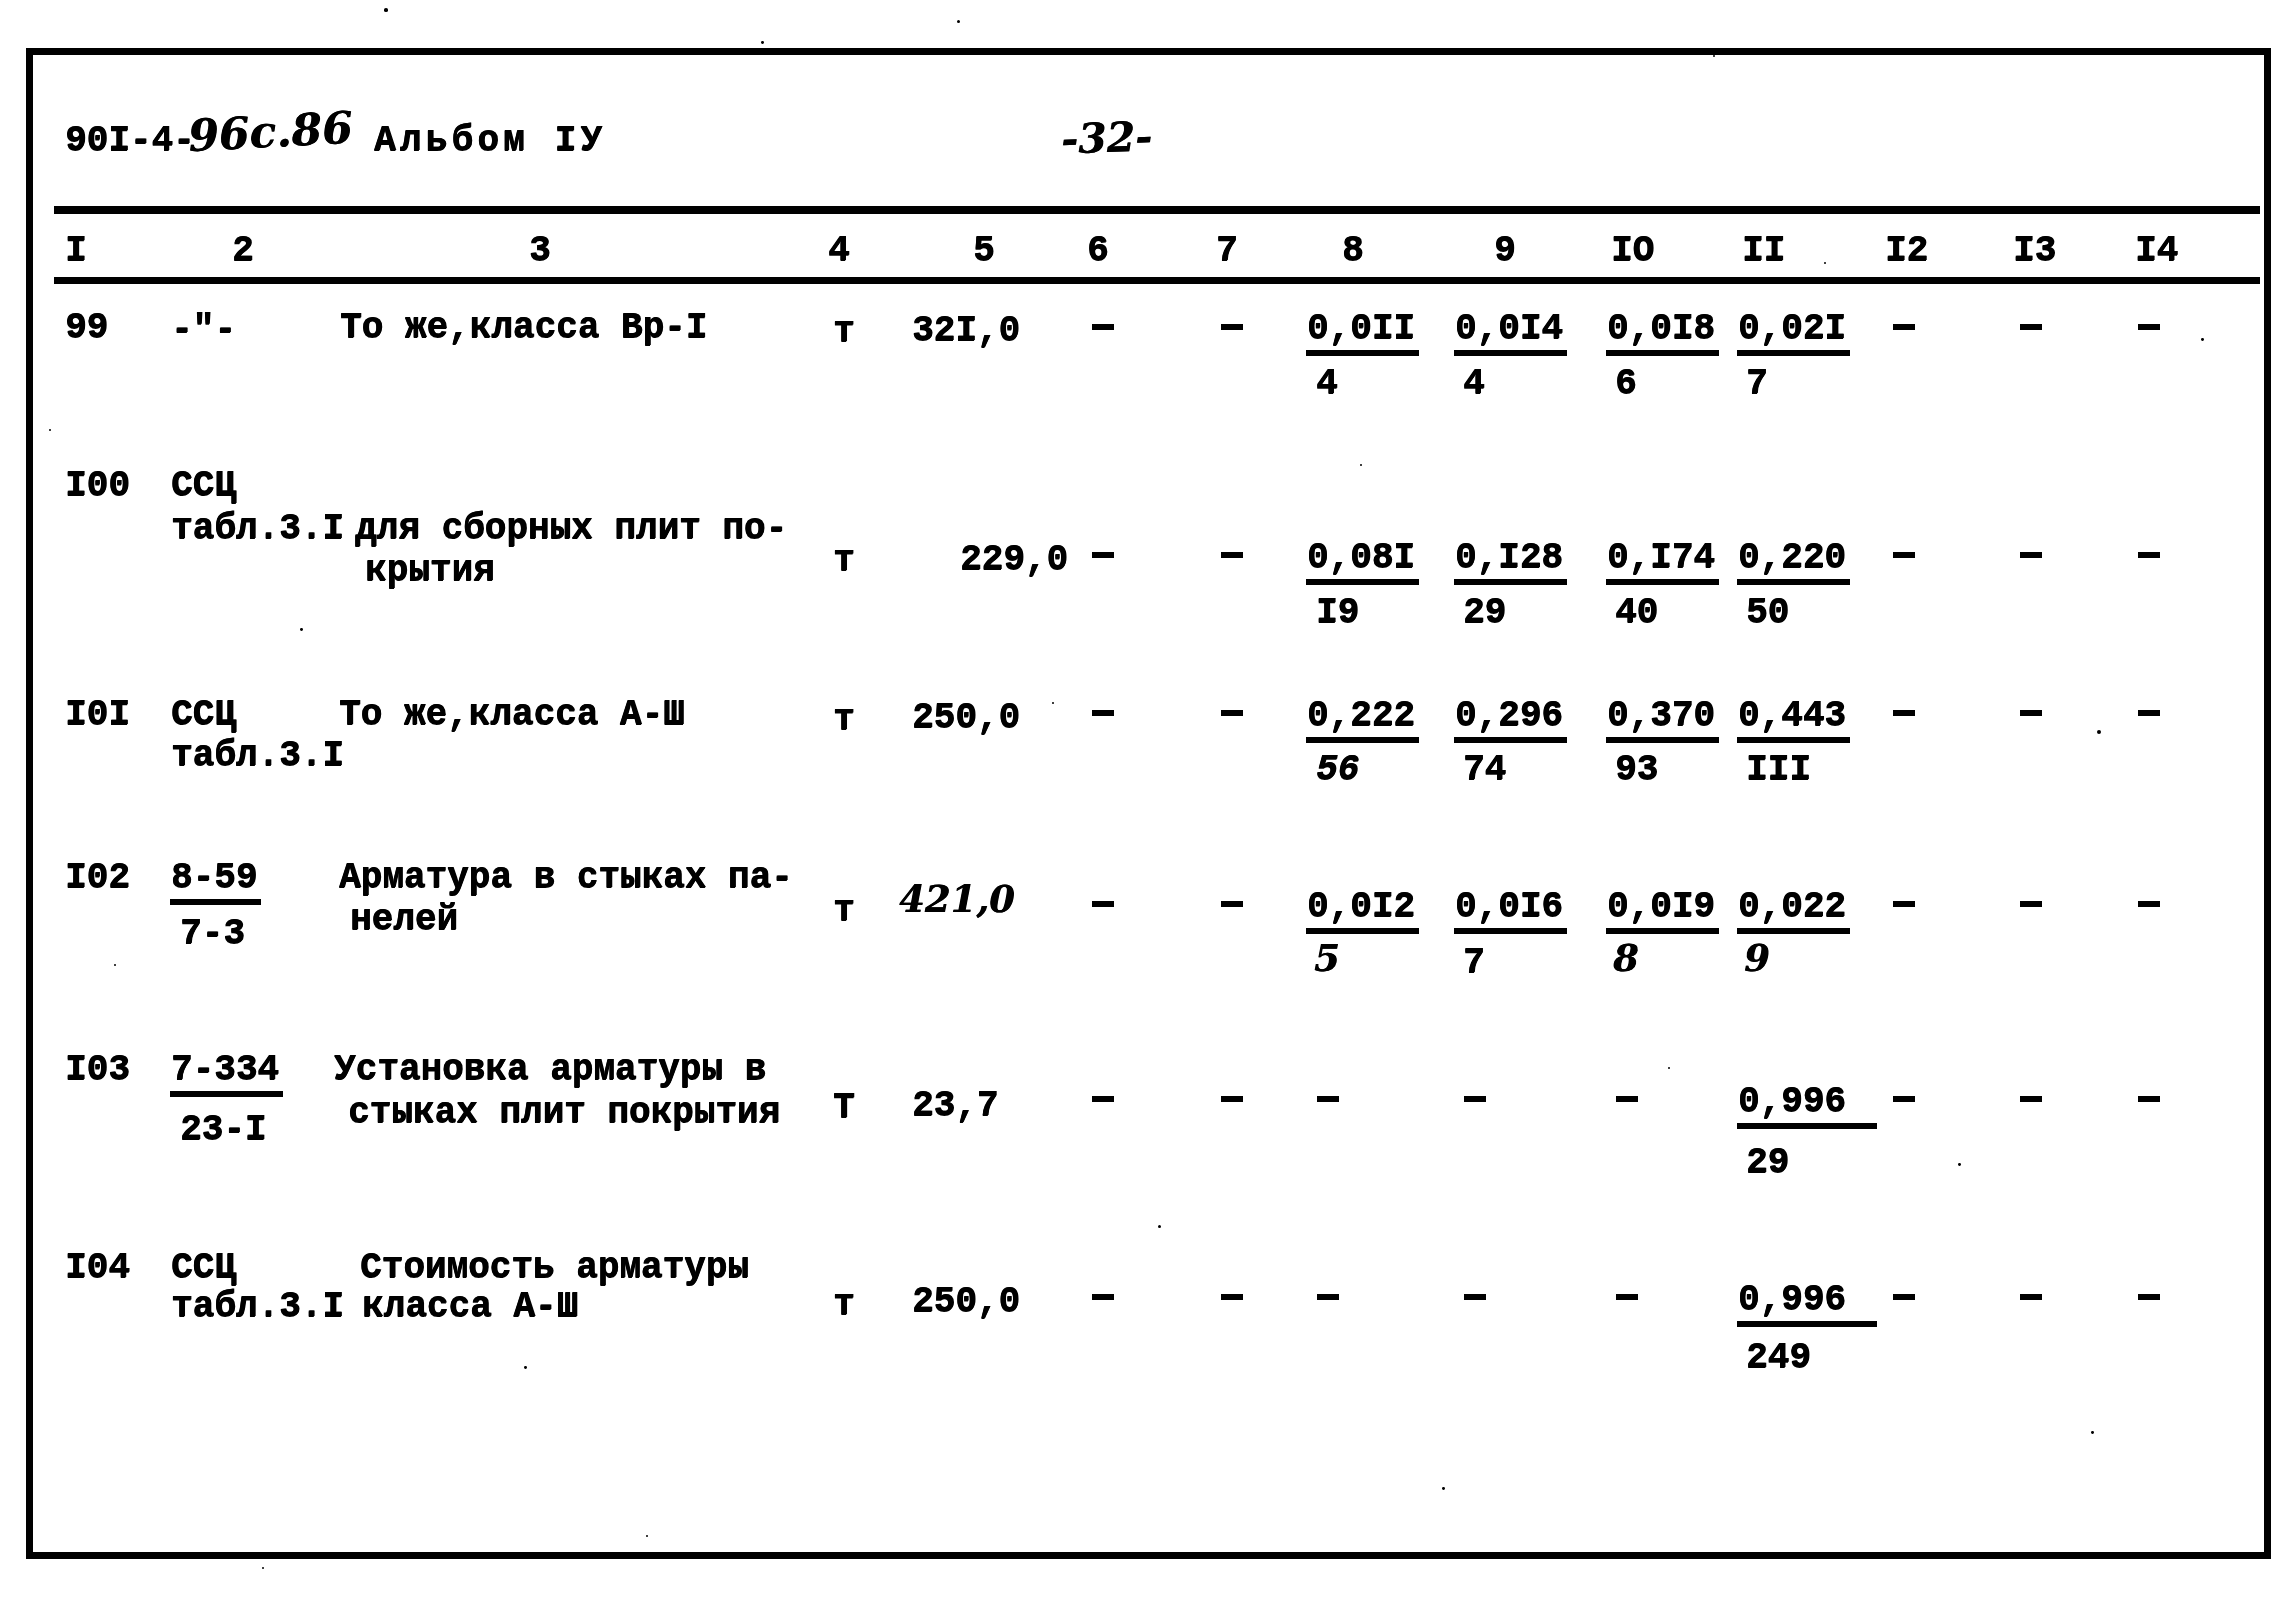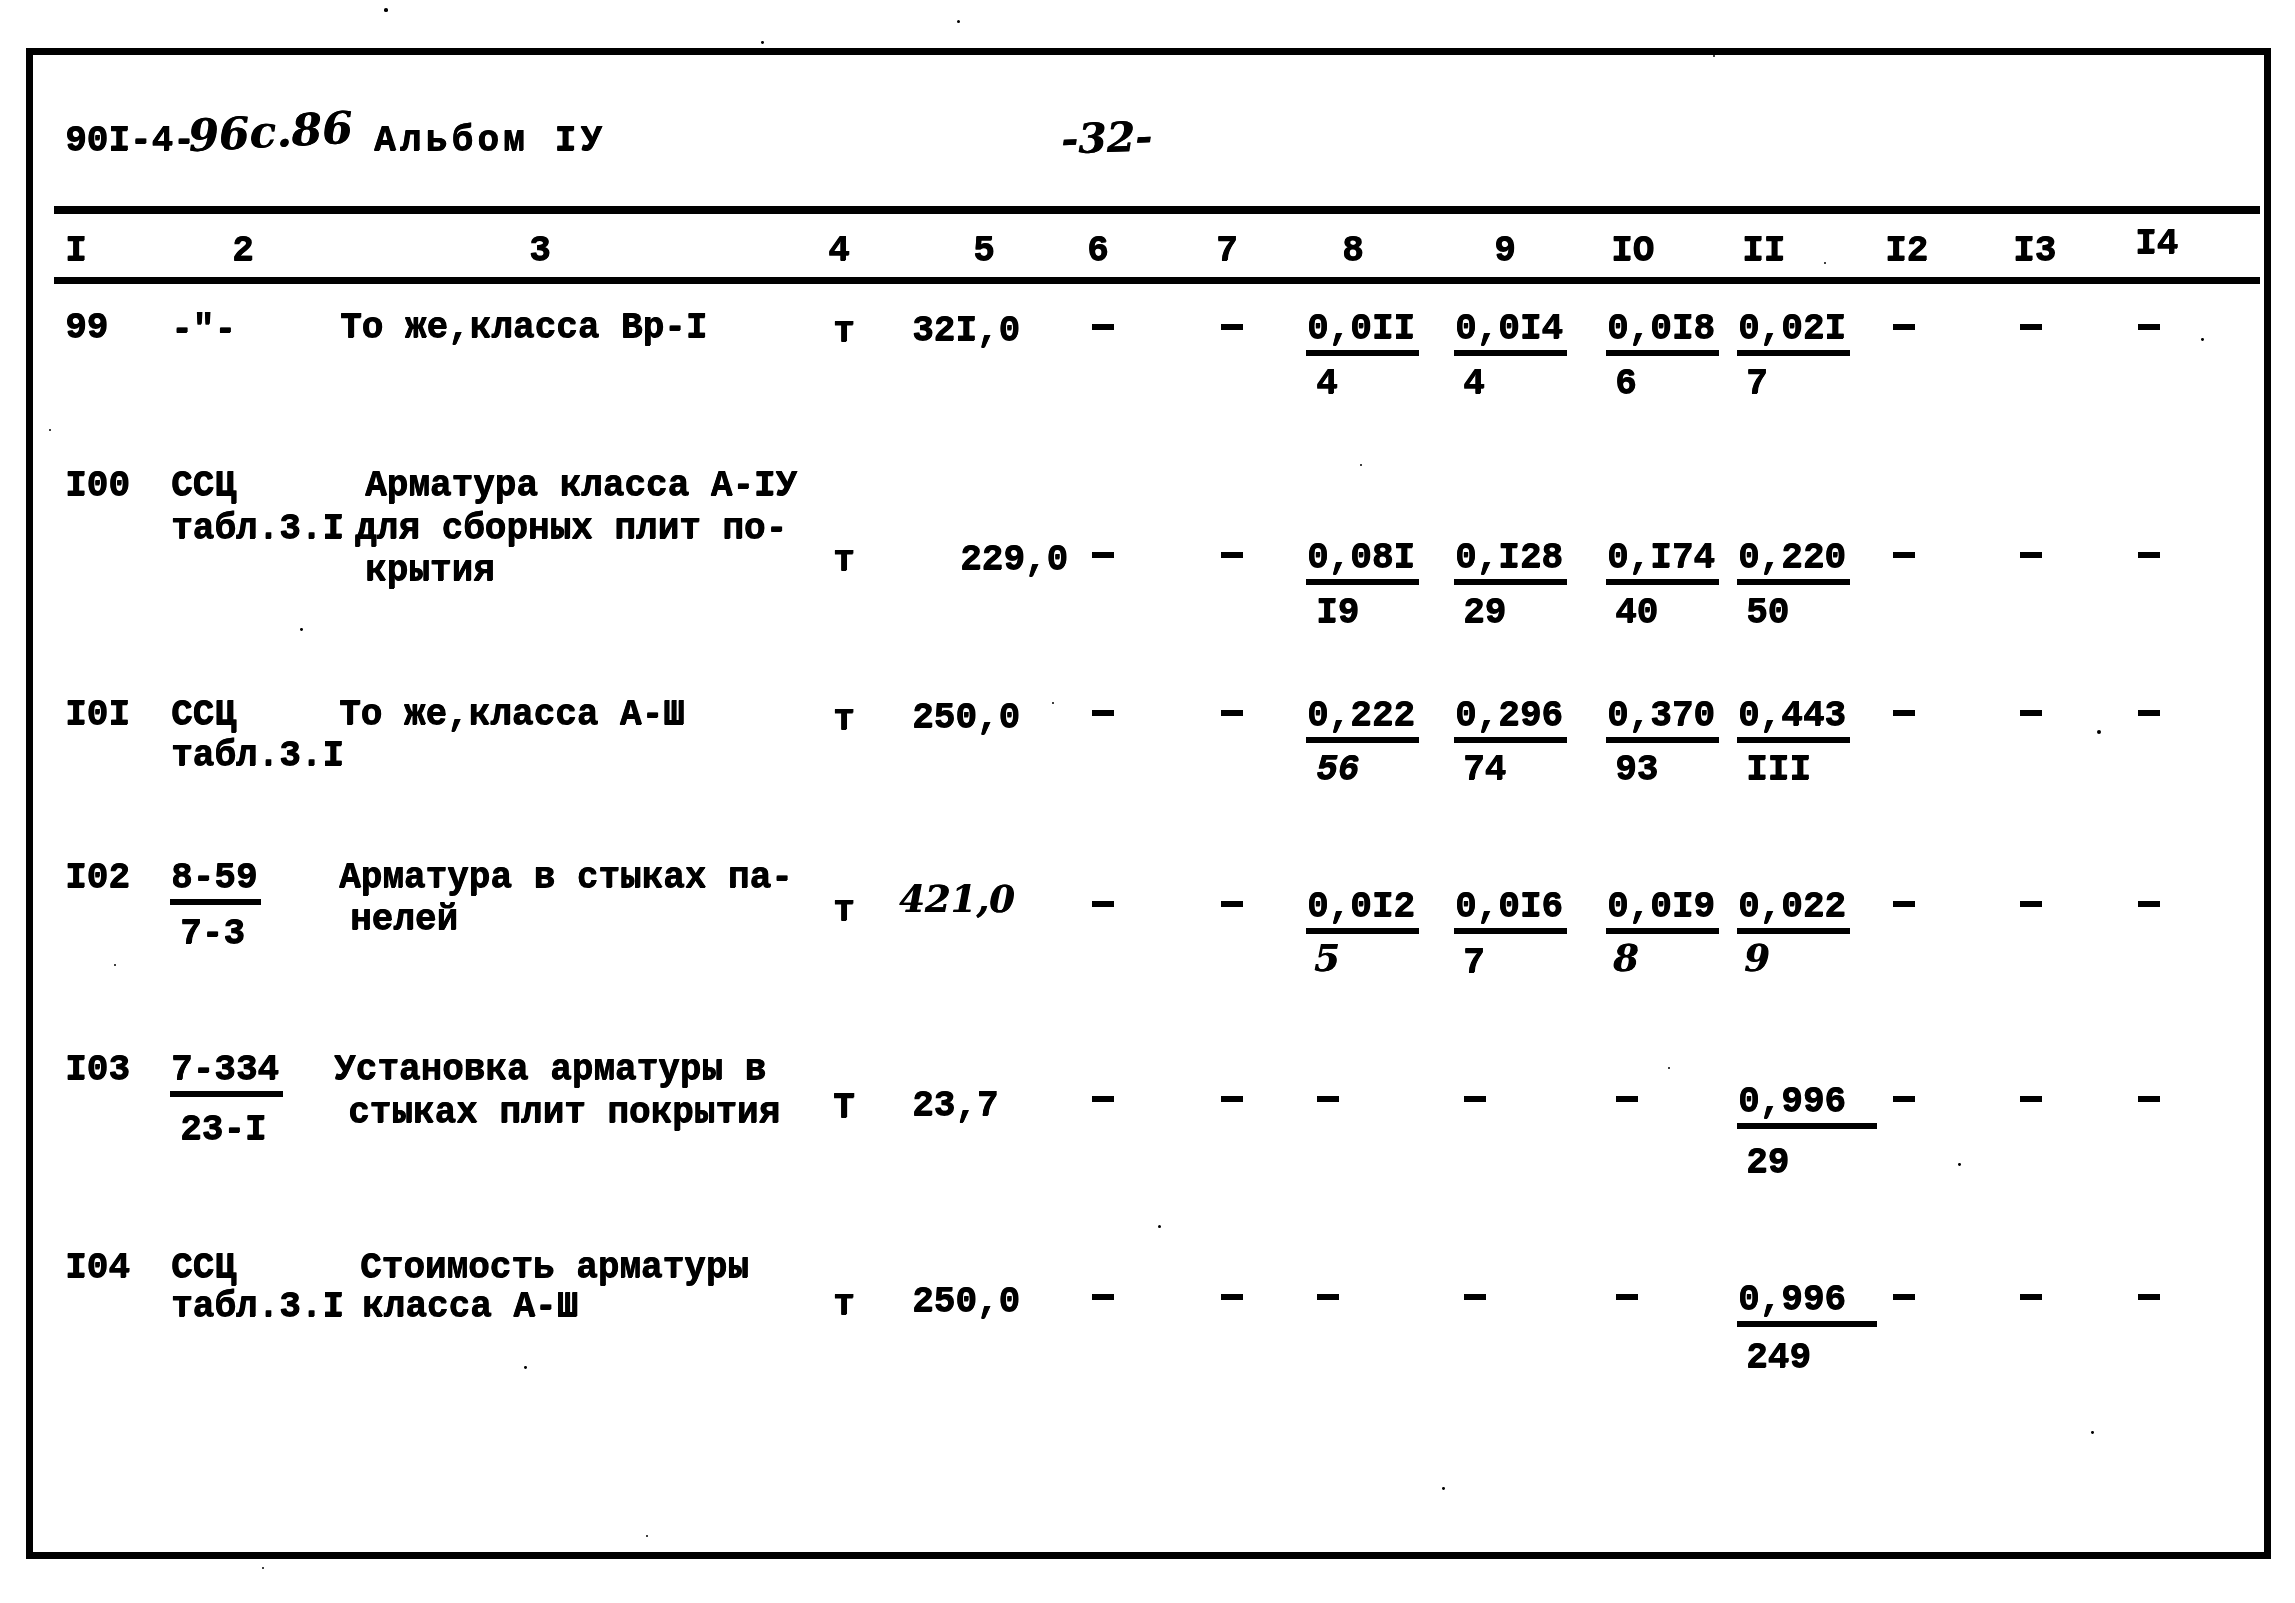--- a/index.html
+++ b/index.html
@@ -42,21 +42,21 @@
     <div class="t" style="left: 828px; top: 233px;">4</div>
     <div class="t" style="left: 973px; top: 233px;">5</div>
     <div class="t" style="left: 1087px; top: 233px;">6</div>
     <div class="t" style="left: 1216px; top: 233px;">7</div>
     <div class="t" style="left: 1342px; top: 233px;">8</div>
     <div class="t" style="left: 1494px; top: 233px;">9</div>
     <div class="t" style="left: 1611px; top: 233px;">IO</div>
     <div class="t" style="left: 1742px; top: 233px;">II</div>
     <div class="t" style="left: 1885px; top: 233px;">I2</div>
     <div class="t" style="left: 2013px; top: 233px;">I3</div>
-    <div class="t" style="left: 2135px; top: 226px;">I4</div>
+    <div class="t" style="left: 2135px; top: 233px;">I4</div>
     <div class="t" style="left: 65px; top: 310px;">99</div>
     <div class="t" style="left: 171px; top: 312px;">-"-</div>
     <div class="t" style="left: 340px; top: 310px;">То же,класса Вр-I</div>
     <div class="t" style="left: 833px; top: 314px;">т</div>
     <div class="t" style="left: 912px; top: 313px;">32I,0</div>
     <div class="dashbar" style="left: 1092px; top: 324px;"></div>
     <div class="dashbar" style="left: 1221px; top: 324px;"></div>
     <div class="t fnum" style="left: 1306px; top: 311px;">0,0II</div>
     <div class="t" style="left: 1316px; top: 366px;">4</div>
     <div class="t fnum" style="left: 1454px; top: 311px;">0,0I4</div>
@@ -64,21 +64,20 @@
     <div class="t fnum" style="left: 1606px; top: 311px;">0,0I8</div>
     <div class="t" style="left: 1615px; top: 366px;">6</div>
     <div class="t fnum" style="left: 1737px; top: 311px;">0,02I</div>
     <div class="t" style="left: 1746px; top: 366px;">7</div>
     <div class="dashbar" style="left: 1893px; top: 324px;"></div>
     <div class="dashbar" style="left: 2020px; top: 324px;"></div>
     <div class="dashbar" style="left: 2138px; top: 324px;"></div>
     <div class="t" style="left: 65px; top: 468px;">I00</div>
     <div class="t" style="left: 171px; top: 468px;">ССЦ</div>
     <div class="t" style="left: 171px; top: 511px;">табл.3.I</div>
-    <div class="t" style="left: 365px; top: 468px;">Арматура класса А-IУ</div>
     <div class="t" style="left: 355px; top: 511px;">для сборных плит по-</div>
     <div class="t" style="left: 365px; top: 553px;">крытия</div>
     <div class="t" style="left: 833px; top: 543px;">т</div>
     <div class="t" style="left: 936px; top: 542px; margin-left: 24px;">229,0</div>
     <div class="dashbar" style="left: 1092px; top: 552px;"></div>
     <div class="dashbar" style="left: 1221px; top: 552px;"></div>
     <div class="t fnum" style="left: 1306px; top: 540px;">0,08I</div>
     <div class="t" style="left: 1316px; top: 595px;">I9</div>
     <div class="t fnum" style="left: 1454px; top: 540px;">0,I28</div>
     <div class="t" style="left: 1463px; top: 595px;">29</div>

